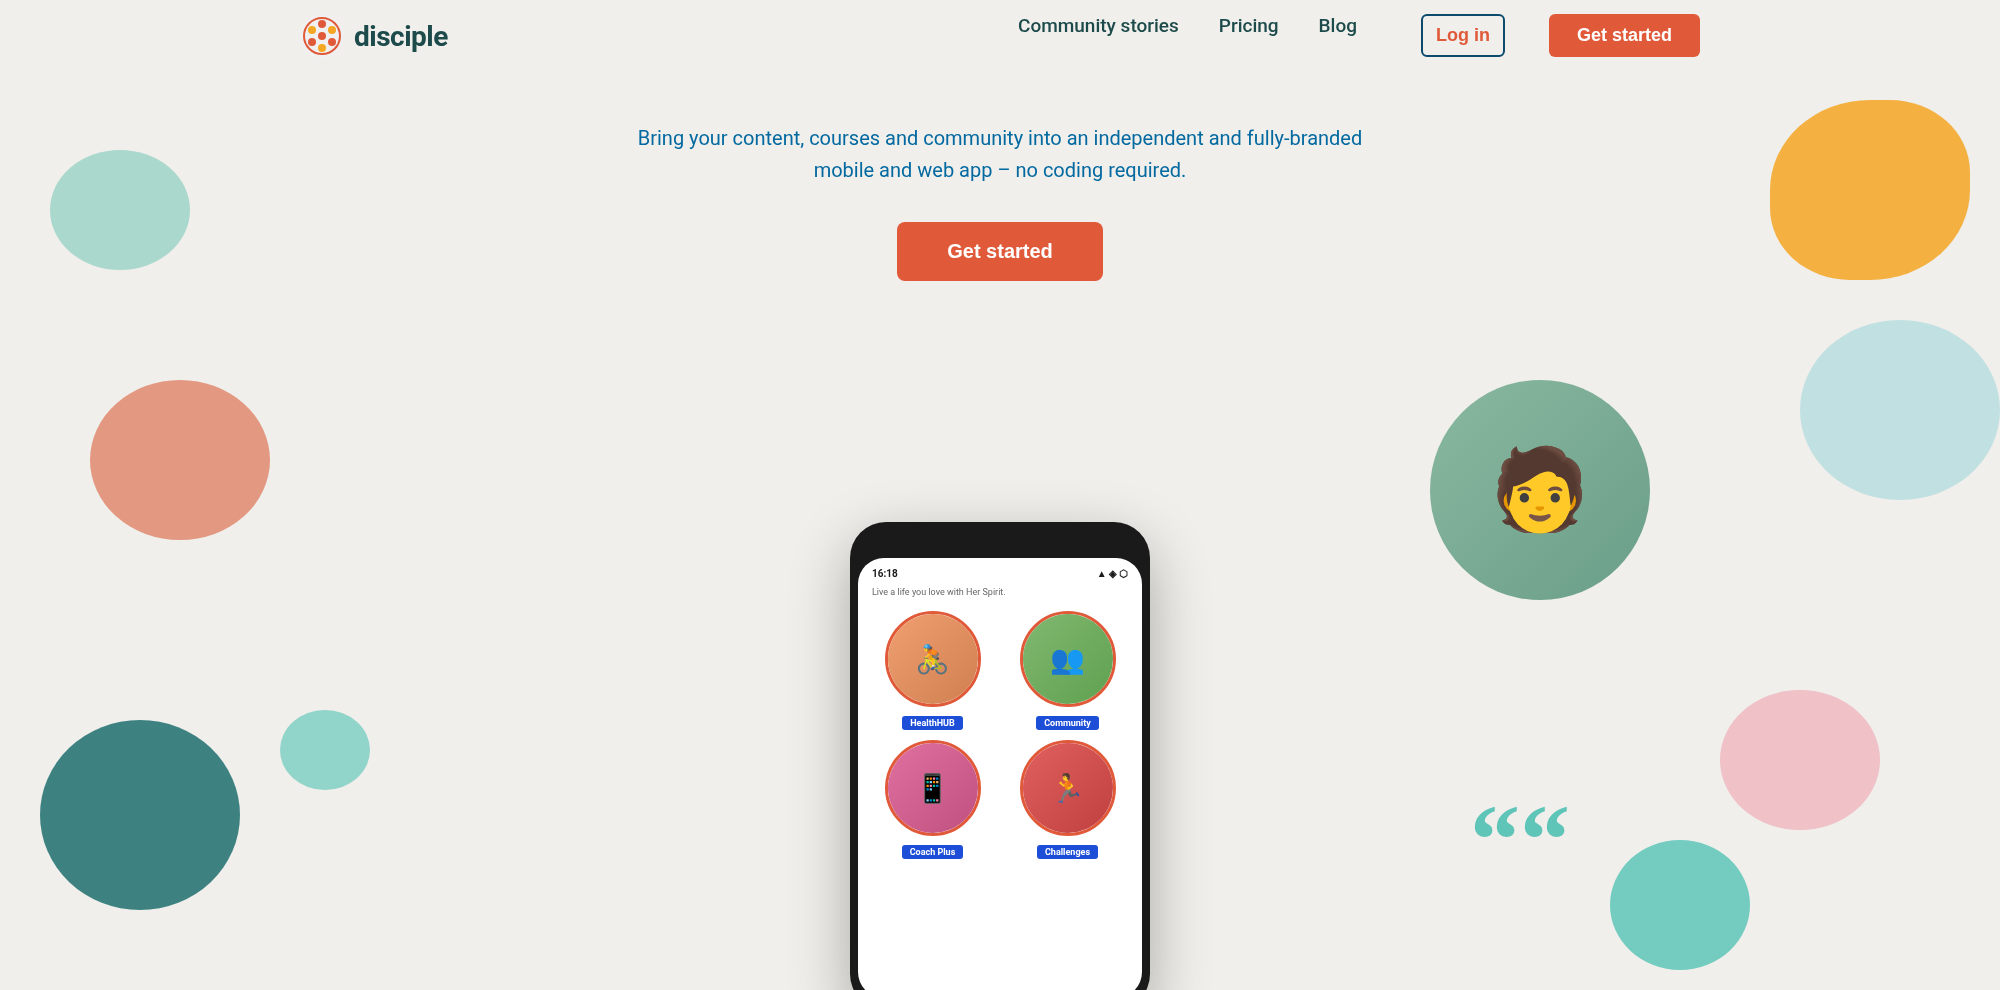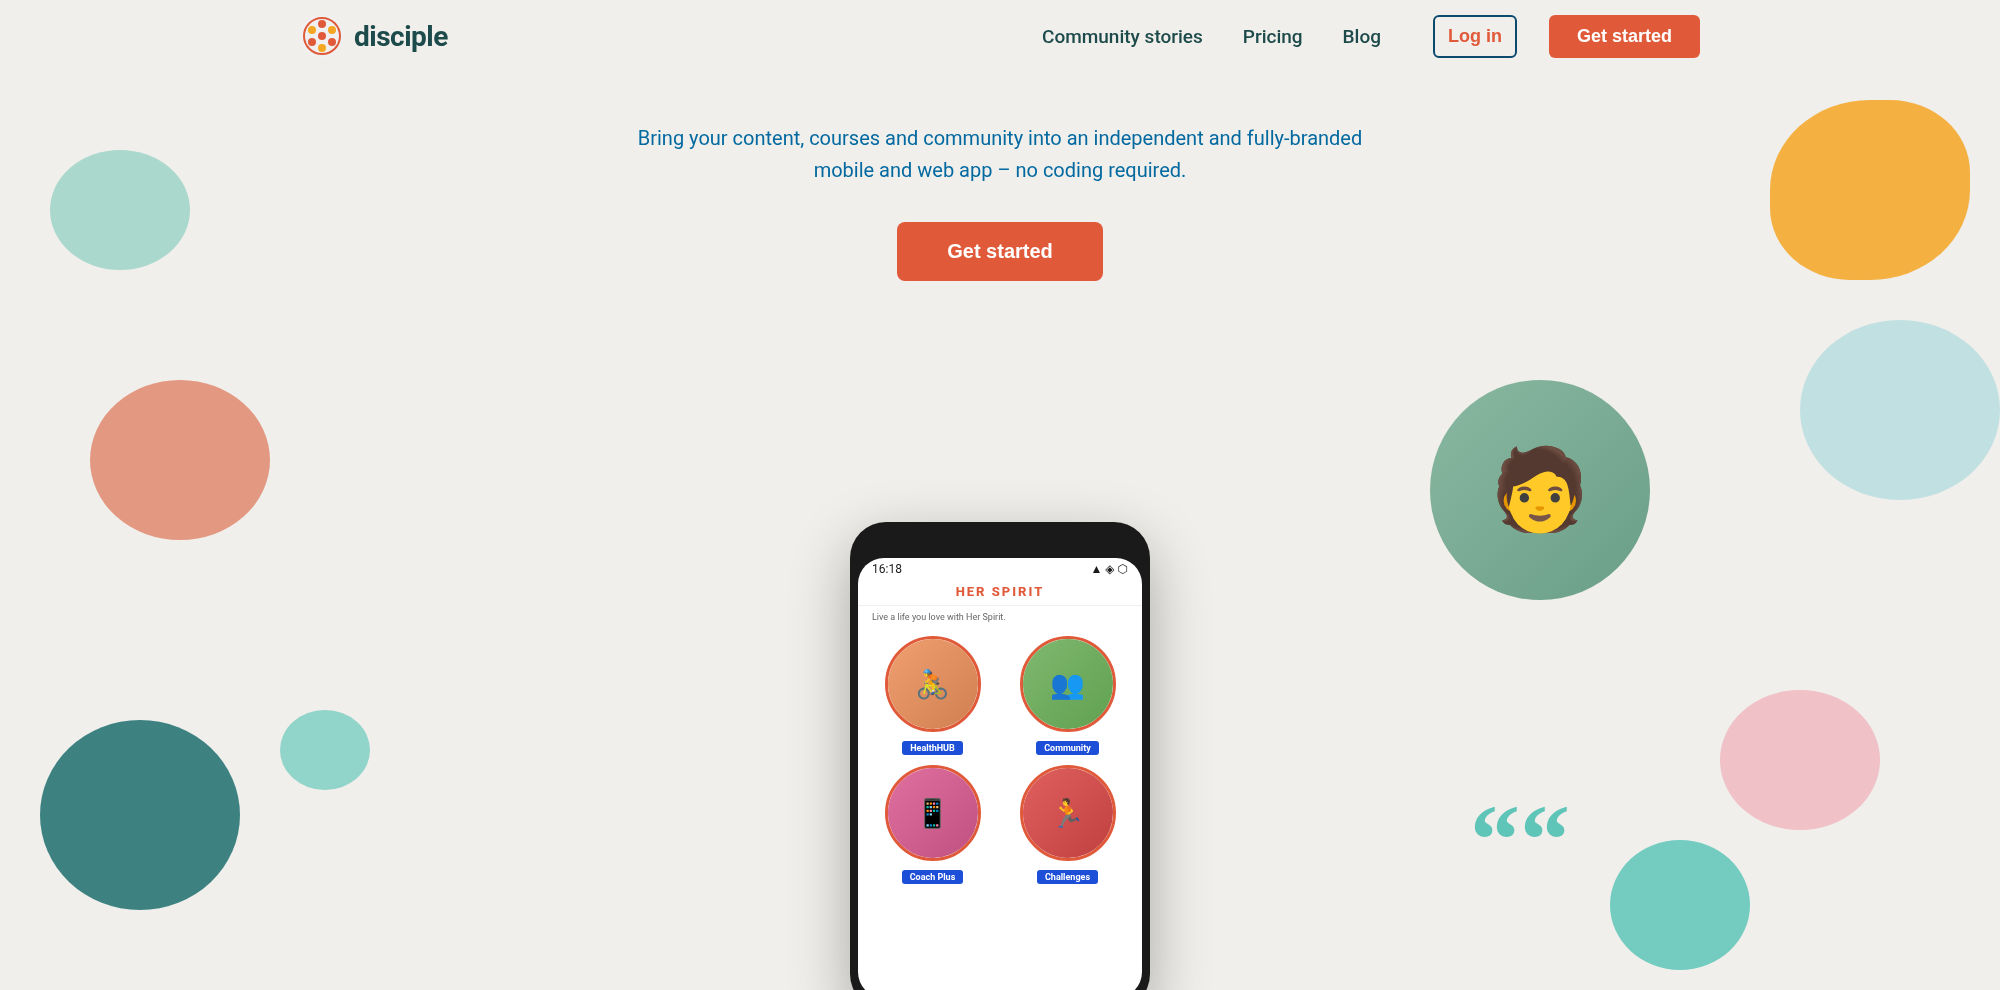--- a/index.html
+++ b/index.html
@@ -16,22 +16,22 @@
       display: flex;
       align-items: center;
       justify-content: center;
       padding: 14px 60px;
       background: transparent;
       position: relative;
       z-index: 10;
     }
     .nav-inner {
       display: flex;
-      align-items: center;
-      gap: 32px;
+      align-items: flex-start;
+      gap: 44px;
       width: 100%;
       max-width: 1400px;
       justify-content: center;
     }
     .logo-area {
       display: flex;
       align-items: center;
       gap: 10px;
       margin-right: auto;
     }
@@ -142,23 +142,23 @@
     }
     .phone-screen {
       background: white;
       border-radius: 26px;
       overflow: hidden;
       min-height: 440px;
     }
     .phone-status-bar {
       display: flex;
       justify-content: space-between;
-      padding: 4px 14px 2px;
-      font-size: 12px;
-      font-weight: 400;
+      padding: 10px 14px 2px;
+      font-size: 10px;
+      font-weight: 700;
       color: #1a1a1a;
     }
     .phone-app-header {
       text-align: center;
       padding: 6px 10px;
       border-bottom: 1px solid #f0f0f0;
     }
     .her-spirit-logo {
       font-size: 13px;
       font-weight: 800;
@@ -313,25 +313,20 @@
   <button class="btn-get-started-hero">Get started</button>
 </div>
 
 <div class="phone-area">
   <div class="phone-frame">
     <div class="phone-notch"></div>
     <div class="phone-screen">
       <div class="phone-status-bar">
         <span>16:18</span>
         <span>▲ ◈ ⬡</span>
-      </div>
-      <div class="phone-app-header">
-        <div class="her-spirit-logo">
-          <span class="her">HER</span><span class="spirit"> SPIRIT</span>
-        </div>
       </div>
       <div class="phone-tagline">Live a life you love with Her Spirit.</div>
       <div class="phone-grid">
         <div class="phone-grid-item">
           <div class="phone-circle">
             <div class="circle-img-placeholder bg-cycling">🚴</div>
           </div>
           <div class="phone-circle-label">HealthHUB</div>
         </div>
         <div class="phone-grid-item">

